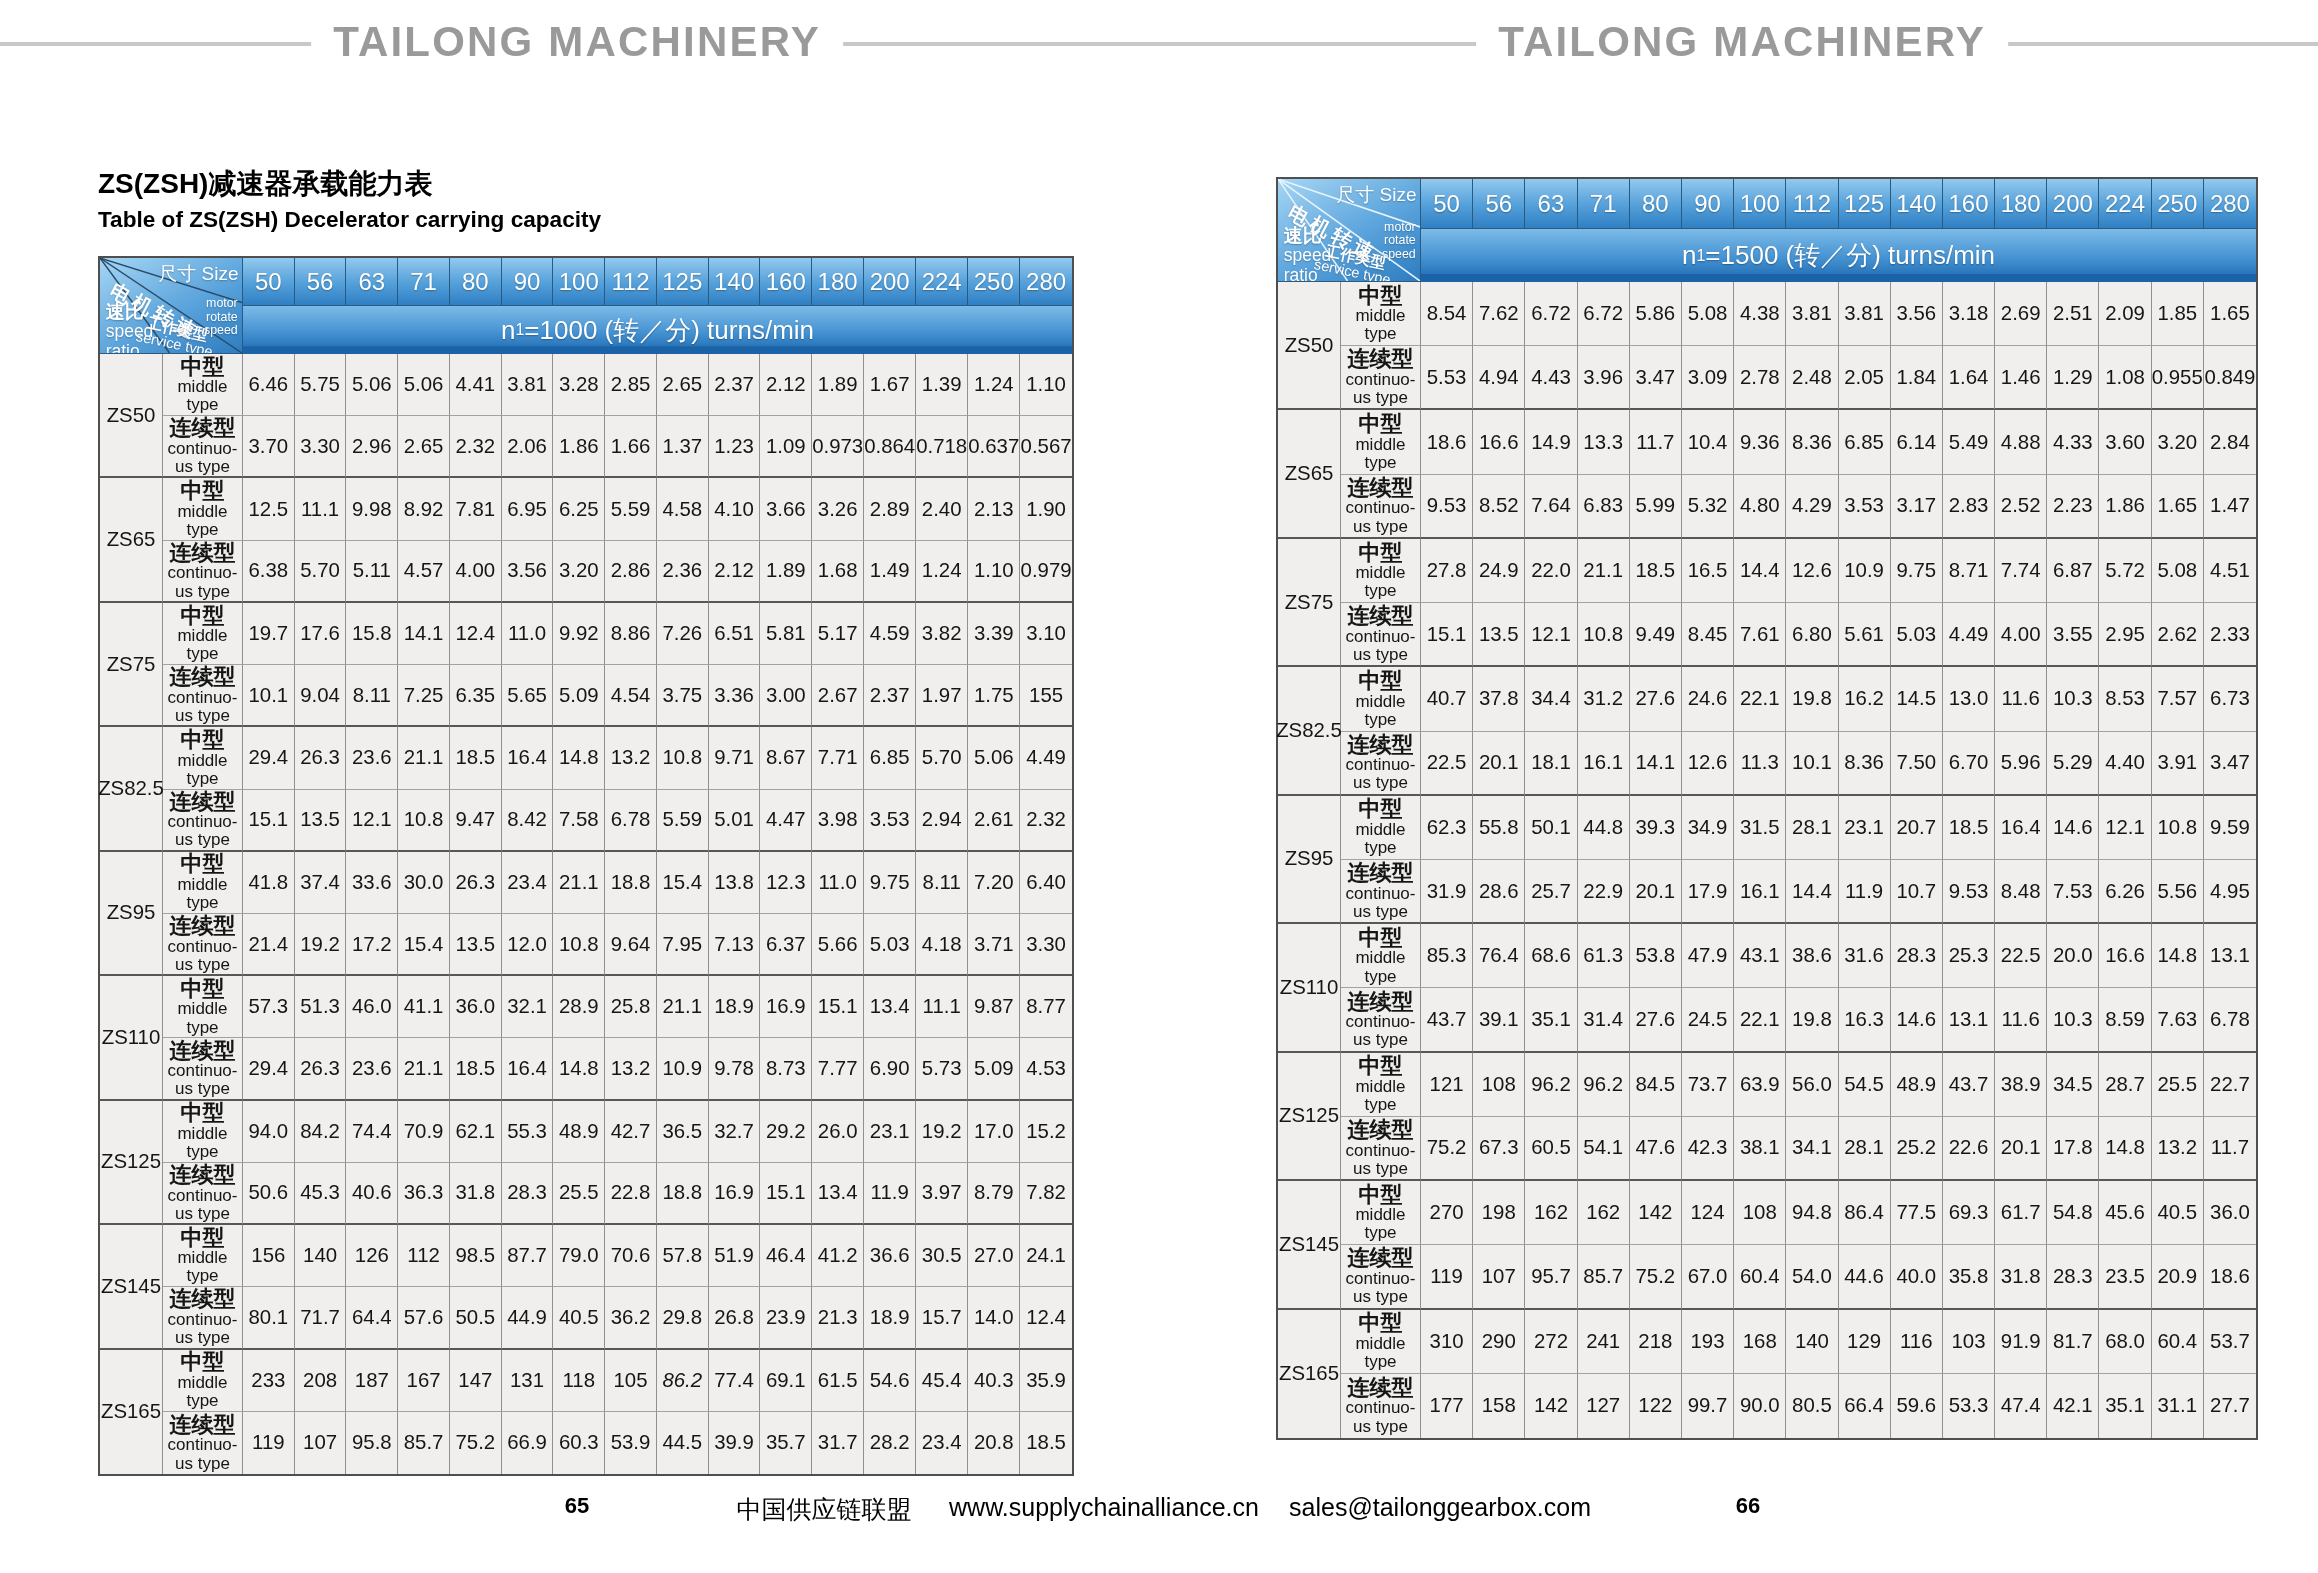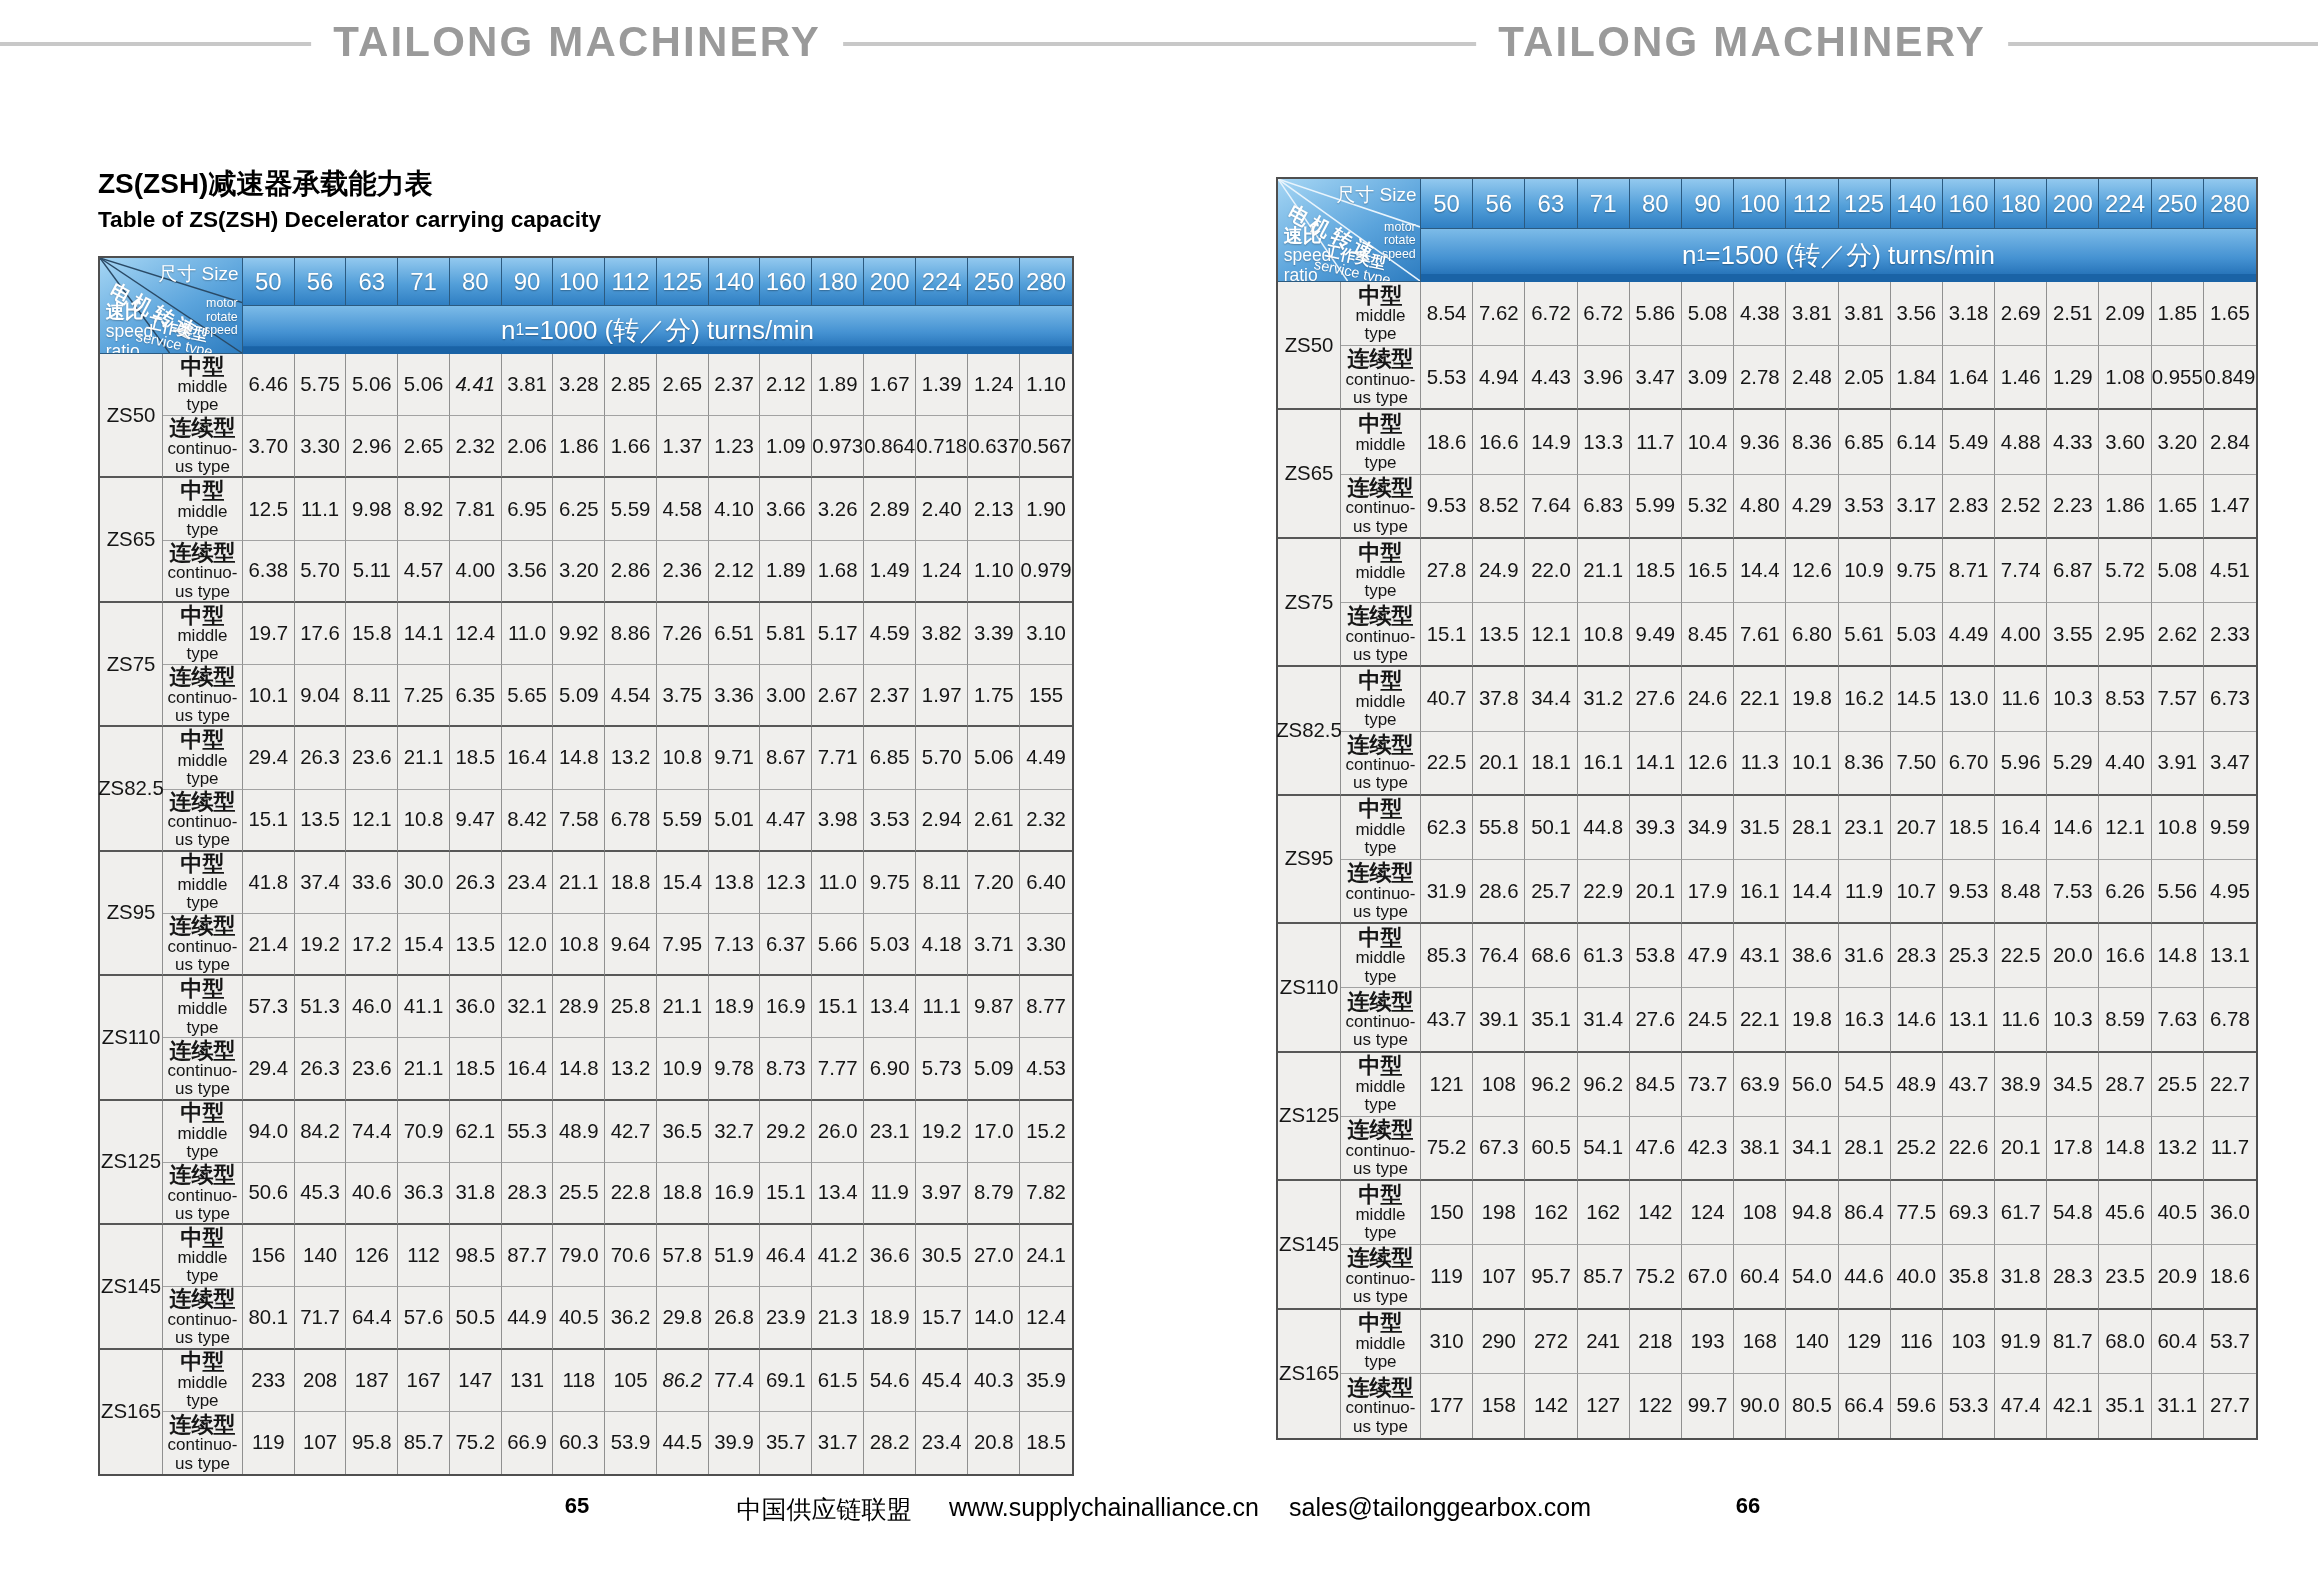--- a/index.html
+++ b/index.html
@@ -146,21 +146,21 @@
     <div class="model gsep" style="grid-area: 3 / 1 / span 2;">ZS50</div>
     <div class="wtype rowA" style="grid-row: 3;">
       <div class="zh">中型</div>
       <div class="en">middle</div>
       <div class="en">type</div>
     </div>
     <div class="val rowA" style="grid-area: 3 / 3;">6.46</div>
     <div class="val rowA" style="grid-area: 3 / 4;">5.75</div>
     <div class="val rowA" style="grid-area: 3 / 5;">5.06</div>
     <div class="val rowA" style="grid-area: 3 / 6;">5.06</div>
-    <div class="val rowA" style="grid-area: 3 / 7; font-style: italic;">4.41</div>
+    <div class="val rowA" style="grid-area: 3 / 7;">4.41</div>
     <div class="val rowA" style="grid-area: 3 / 8;">3.81</div>
     <div class="val rowA" style="grid-area: 3 / 9;">3.28</div>
     <div class="val rowA" style="grid-area: 3 / 10;">2.85</div>
     <div class="val rowA" style="grid-area: 3 / 11;">2.65</div>
     <div class="val rowA" style="grid-area: 3 / 12;">2.37</div>
     <div class="val rowA" style="grid-area: 3 / 13;">2.12</div>
     <div class="val rowA" style="grid-area: 3 / 14;">1.89</div>
     <div class="val rowA" style="grid-area: 3 / 15;">1.67</div>
     <div class="val rowA" style="grid-area: 3 / 16;">1.39</div>
     <div class="val rowA" style="grid-area: 3 / 17;">1.24</div>
@@ -876,21 +876,21 @@
     <div class="val gsep" style="grid-area: 16 / 15;">17.8</div>
     <div class="val gsep" style="grid-area: 16 / 16;">14.8</div>
     <div class="val gsep" style="grid-area: 16 / 17;">13.2</div>
     <div class="val gsep last" style="grid-area: 16 / 18;">11.7</div>
     <div class="model gsep" style="grid-area: 17 / 1 / span 2;">ZS145</div>
     <div class="wtype rowA" style="grid-row: 17;">
       <div class="zh">中型</div>
       <div class="en">middle</div>
       <div class="en">type</div>
     </div>
-    <div class="val rowA" style="grid-area: 17 / 3;">150</div>
+    <div class="val rowA" style="grid-area: 17 / 3;">270</div>
     <div class="val rowA" style="grid-area: 17 / 4;">198</div>
     <div class="val rowA" style="grid-area: 17 / 5;">162</div>
     <div class="val rowA" style="grid-area: 17 / 6;">162</div>
     <div class="val rowA" style="grid-area: 17 / 7;">142</div>
     <div class="val rowA" style="grid-area: 17 / 8;">124</div>
     <div class="val rowA" style="grid-area: 17 / 9;">108</div>
     <div class="val rowA" style="grid-area: 17 / 10;">94.8</div>
     <div class="val rowA" style="grid-area: 17 / 11;">86.4</div>
     <div class="val rowA" style="grid-area: 17 / 12;">77.5</div>
     <div class="val rowA" style="grid-area: 17 / 13;">69.3</div>

